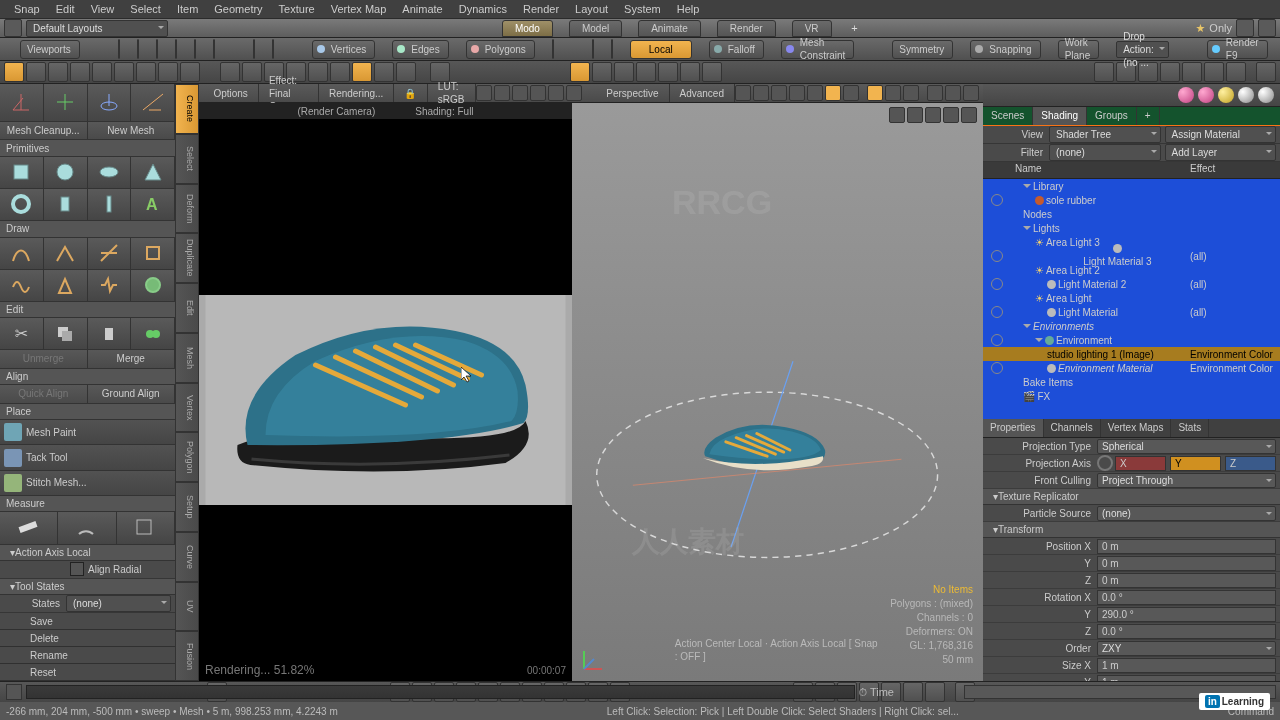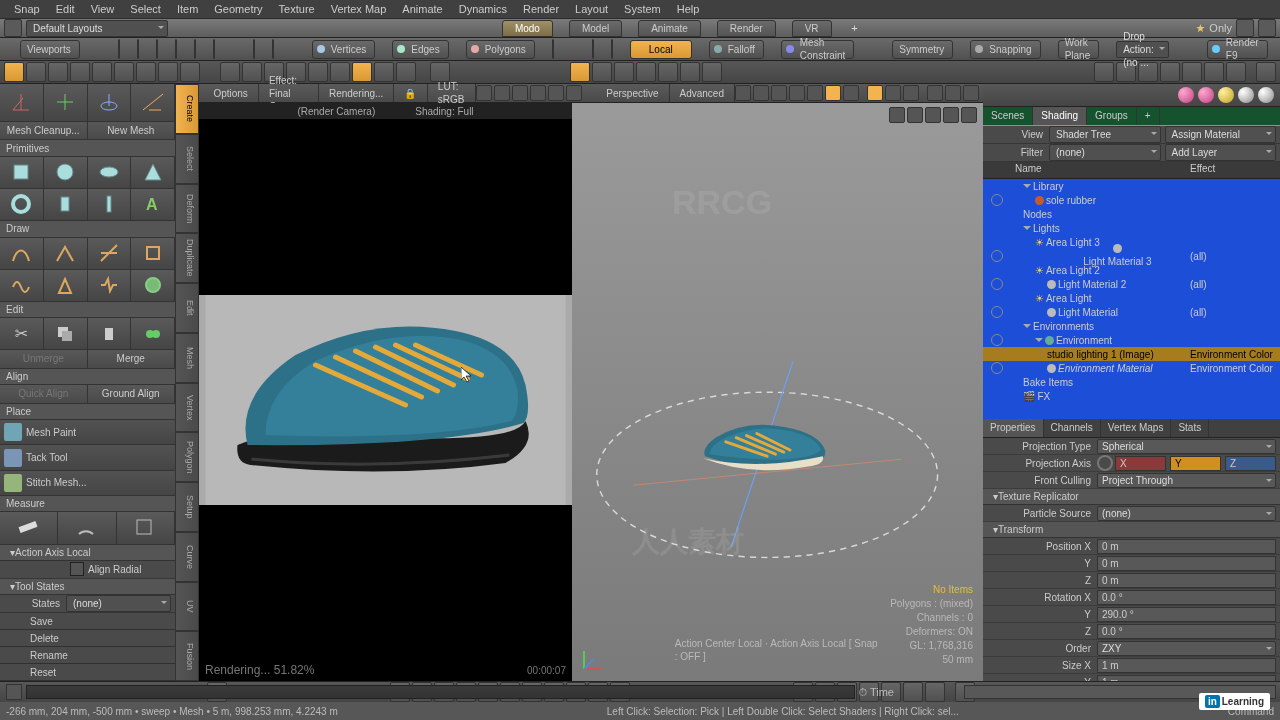--- a/index.html
+++ b/index.html
@@ -723,21 +723,21 @@
             <span class="eye"></span>
           </span>
           <span class="nm" style="padding-left: 36px;">
             <span style="width: 9px; height: 9px; border-radius: 50%; background: rgb(187, 187, 187);"></span>
             <span> Light Material</span>
           </span>
           <span class="ef">(all)</span>
         </div>
         <div class="trow">
           <span class="vis"></span>
-          <span class="nm" style="padding-left: 12px;">
+          <span class="nm" style="padding-left: 12px; font-style: italic;">
             <span class="tri open"></span>
             <span> Environments</span>
           </span>
           <span class="ef"></span>
         </div>
         <div class="trow">
           <span class="vis">
             <span class="eye"></span>
           </span>
           <span class="nm" style="padding-left: 24px;">

